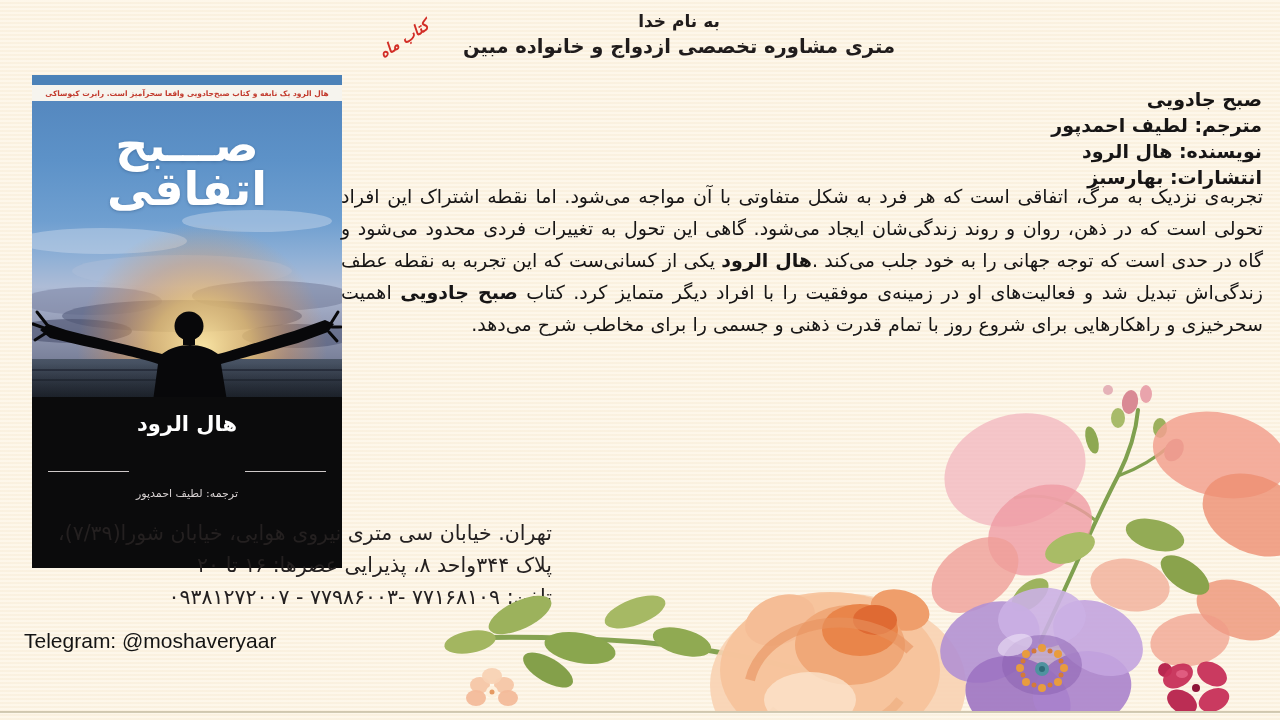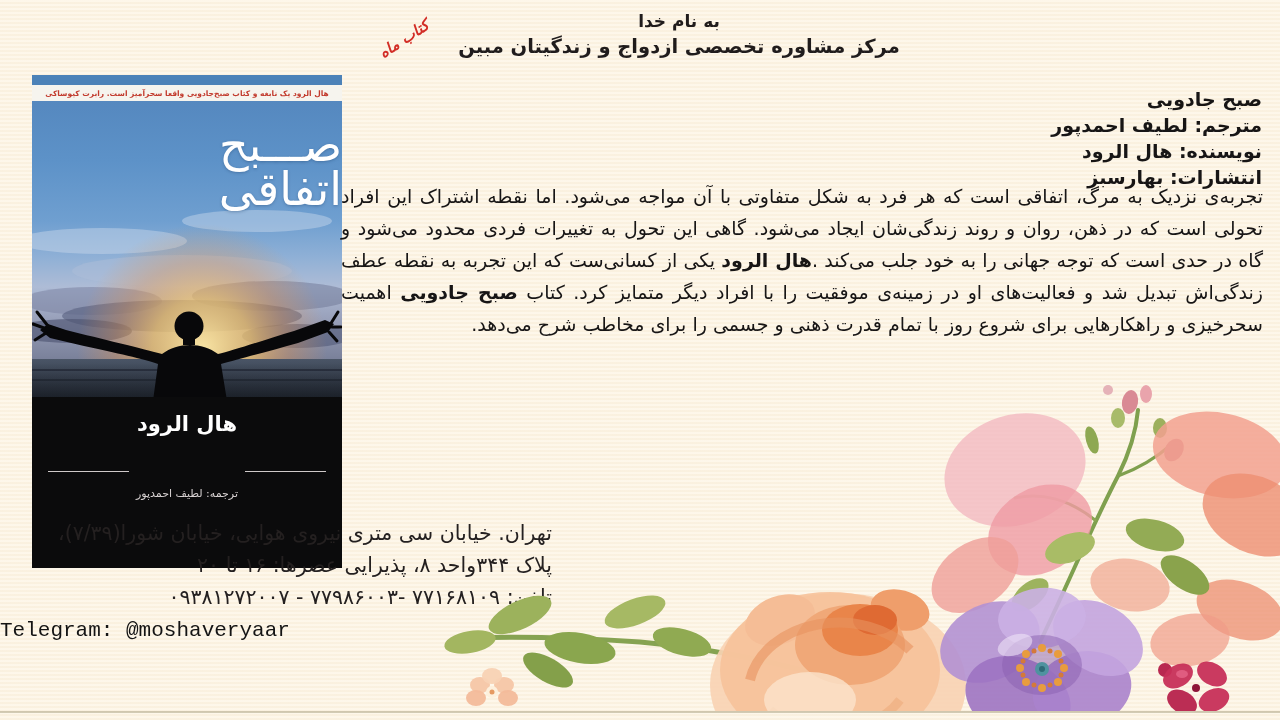--- a/index.html
+++ b/index.html
@@ -16,52 +16,52 @@
          transform:rotate(-33deg);transform-origin:center;
          color:var(--stamp-red,#d22d26);font-size:15px;font-weight:bold;font-style:italic;}
   
   .cover{position:absolute;left:32px;top:75px;width:310px;height:493px;background:#0b0b0c;}
   .cover .band{position:absolute;top:0;left:0;right:0;height:10px;background:#4c82b8;}
   .cover .quote{position:absolute;top:10px;left:0;right:0;height:16px;background:#f6f4ee;
                 display:flex;align-items:center;justify-content:center;direction:rtl;
                 font-size:7.5px;font-weight:bold;color:var(--cover-quote-red,#c23b2e);white-space:nowrap;overflow:hidden;}
   .cover .bodywrap{position:absolute;top:26px;left:0;width:310px;height:367px;}
   .cover svg.scene{position:absolute;inset:0;display:block;}
-  .cover .title{position:absolute;top:22px;left:0;right:0;direction:rtl;
-                color:#fff;font-weight:normal;font-size:46px;line-height:.96;text-shadow:0 1px 3px rgba(30,60,100,.35);}
+  .cover .title{position:absolute;top:22px;left:0;right:0;text-align:center;direction:rtl;
+                color:#fff;font-weight:bold;font-size:46px;line-height:.96;text-shadow:0 1px 3px rgba(30,60,100,.35);}
   .cover .subtitle{position:absolute;top:121px;left:0;right:0;text-align:center;direction:rtl;
                 color:var(--cover-subtitle-yellow,#dde26d);font-size:9px;font-weight:bold;line-height:2.1;}
   .cover .author{position:absolute;top:311px;left:0;right:0;text-align:center;direction:rtl;
                 color:#fff;font-weight:bold;font-size:21px;}
   .cover .credit{position:absolute;top:342px;left:16px;right:16px;display:flex;align-items:center;gap:7px;direction:rtl;}
   .cover .credit .rule{flex:1;height:1px;background:#cfc9c9;}
   .cover .credit .ctext{font-size:11px;color:#d8d2d2;white-space:nowrap;margin-top:44px;}
   
   .info{position:absolute;top:86px;right:18px;text-align:right;direction:rtl;
         font-weight:bold;font-size:19px;line-height:26px;color:var(--body-text,#171515);}
   
   .desc{position:absolute;top:180px;right:17px;width:922px;direction:rtl;text-align:justify;
         font-size:19px;line-height:32px;color:var(--body-text,#171515);}
   .desc b{font-weight:bold;}
   
   .contact{position:absolute;top:517px;left:0;width:552px;direction:rtl;
         font-size:20.5px;line-height:32px;color:#242020;}
-  .contact .tg{direction:ltr;font-family:Liberation Mono, monospace;font-size:21px;margin-top:2px;color:#141414;}
+  .contact .tg{direction:ltr;font-family:Liberation Sans, sans-serif;font-size:21px;margin-top:12px;color:#141414;padding-left:24px;}
   
   .flowers{position:absolute;left:430px;top:380px;width:850px;height:331px;}
   .divider{position:absolute;left:0;top:711px;width:1280px;height:2px;background:rgba(158,148,116,.45);}
 </style>
 </head>
 <body>
 
 <div class="page">
 
   <div class="hdr">
     <div class="l1">به نام خدا</div>
-    <div class="l2">مرکز مشاوره تخصصی ازدواج و زندگیتان مبین</div>
+    <div class="l2">متری مشاوره تخصصی ازدواج و خانواده مبین</div>
   </div>
 
   <div class="stamp">کتاب ماه</div>
 
   <div class="cover">
     <div class="band"></div>
     <div class="quote">هال الرود یک نابغه و کتاب صبح‌جادویی واقعا سحرآمیز است. رابرت کیوساکی</div>
     <div class="bodywrap">
       <svg class="scene" viewBox="0 0 310 367" width="310" height="367">
         <defs>

